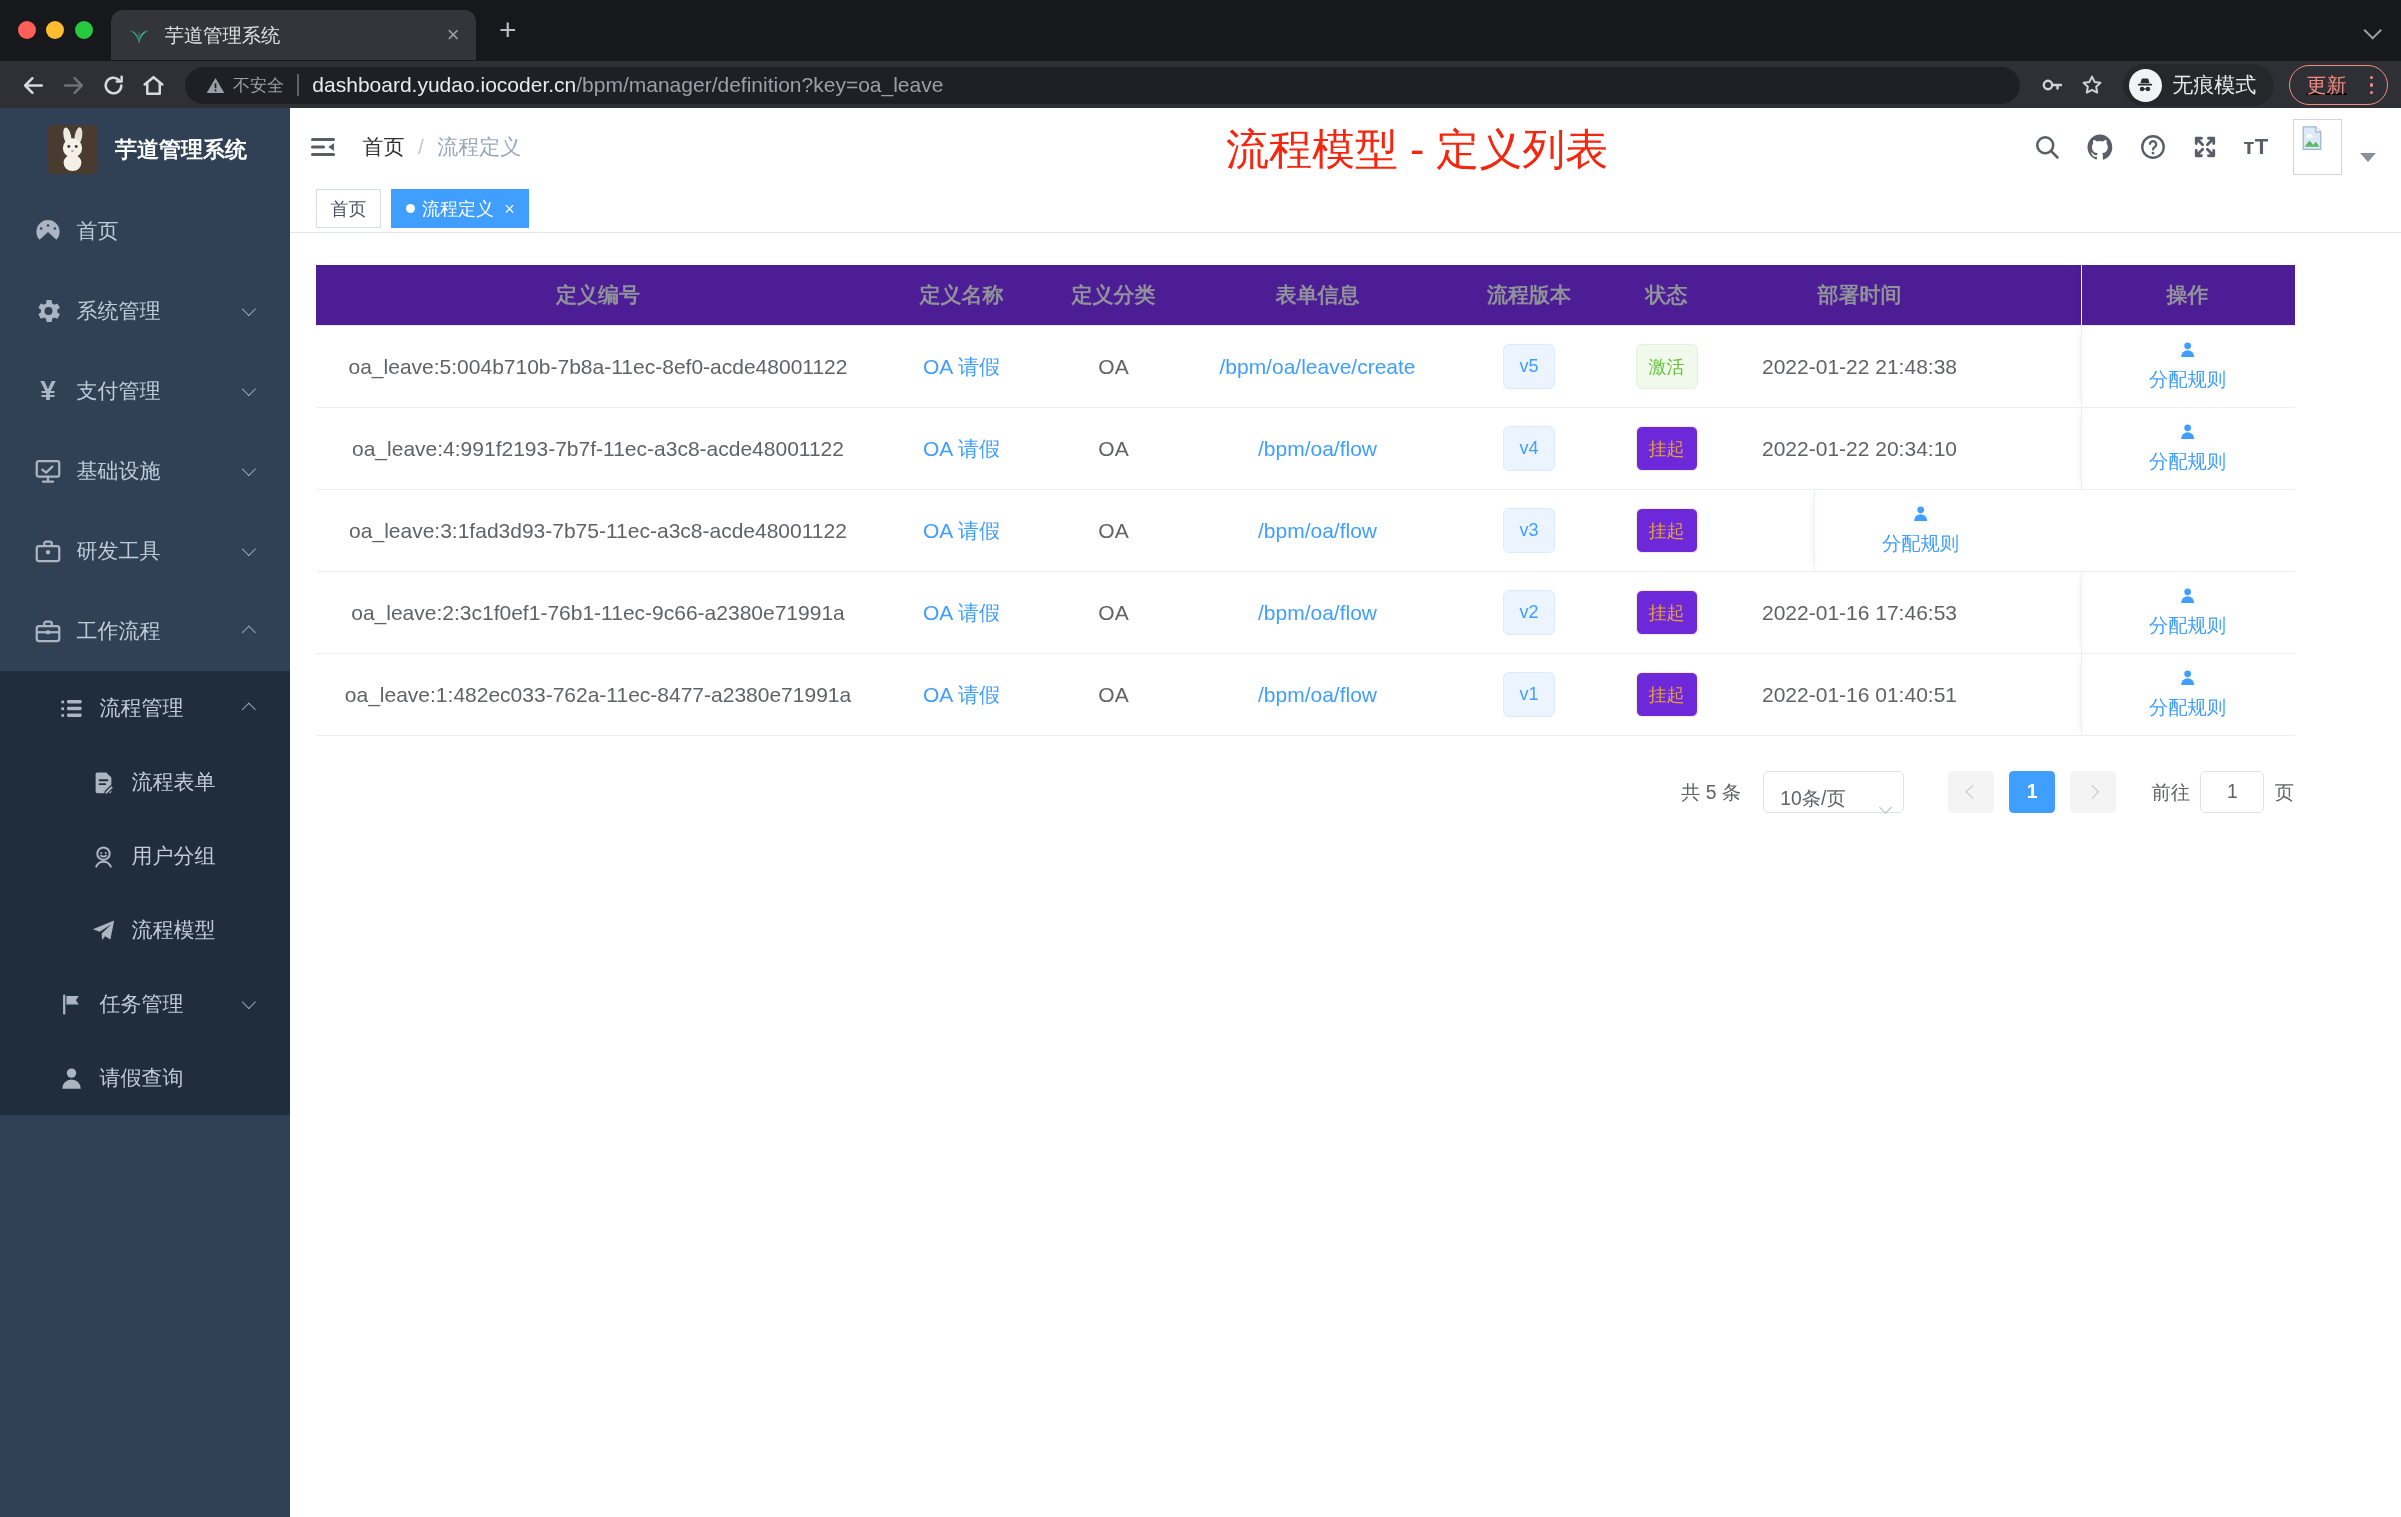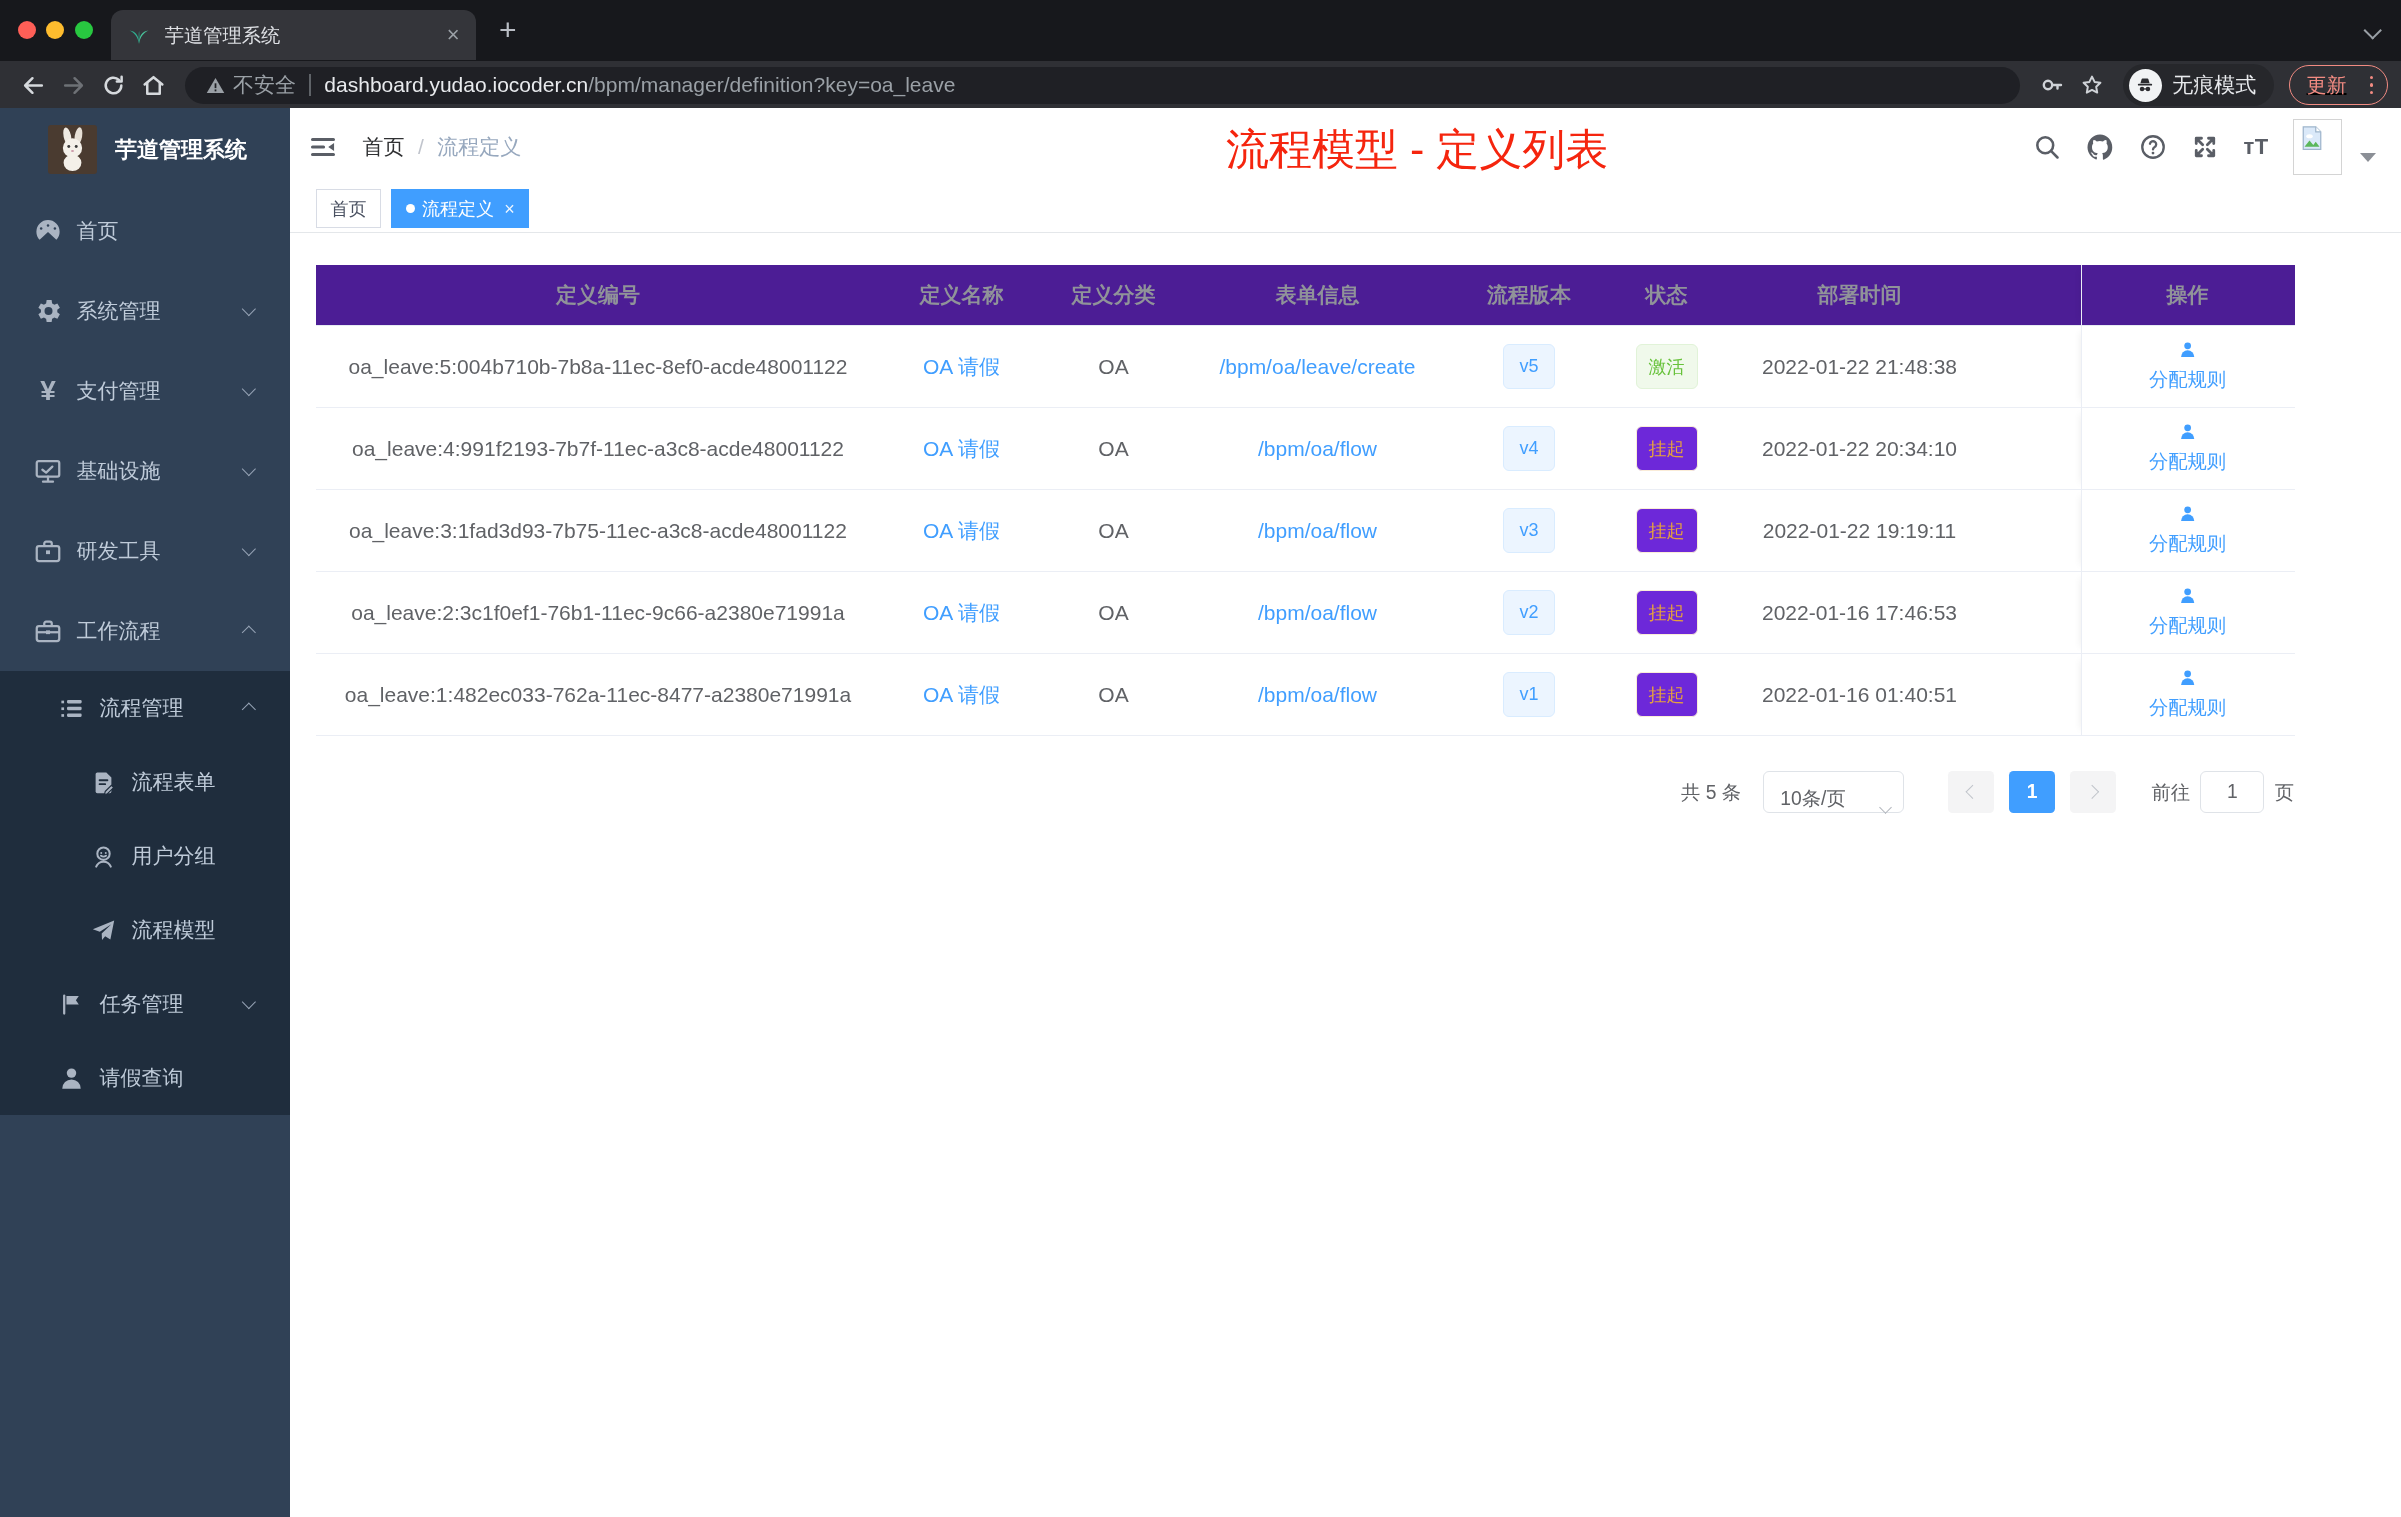--- a/index.html
+++ b/index.html
@@ -15,21 +15,21 @@
   .tab { position:absolute; left:111px; top:10.4px; width:365px; height:50px; background:#34353a; border-radius:12px 12px 0 0; display:flex; align-items:center; padding:0 16.3px; }
   .tab-title { flex:1; color:#dfe1e5; font-size:19.3px; margin-left:13.4px; white-space:nowrap; overflow:hidden; }
   .tab-close { color:#9aa0a6; font-size:22px; line-height:1; }
   .newtab { position:absolute; left:499px; top:13.4px; color:#b9bdc4; font-size:30px; font-weight:300; }
   .strip-chev { position:absolute; right:22px; top:24px; width:13.4px; height:13.4px; border-right:2.2px solid #9aa0a6; border-bottom:2.2px solid #9aa0a6; transform:rotate(45deg); }
 
   .toolbar { position:absolute; left:0; top:61px; width:100%; height:48px; background:#2f3035; display:flex; align-items:center; padding:0 13.4px; }
   .nav-btn { width:40px; height:40px; display:flex; align-items:center; justify-content:center; color:#d6d9dd; flex-shrink:0; }
   .nav-btn.dim { color:#6e7176; }
   .omnibox { flex:1; height:37px; background:#1f2025; border-radius:18.6px; display:flex; align-items:center; padding:0 19.3px; margin:0 12px; min-width:0; }
-  .omni-warning { display:flex; align-items:center; gap:7.4px; color:#9aa0a6; font-size:21px; flex-shrink:0; }
+  .omni-warning { display:flex; align-items:center; gap:7.4px; color:#9aa0a6; font-size:17px; flex-shrink:0; }
   .omni-sep { width:1.5px; height:22px; background:#5f6368; margin:0 13.4px; flex-shrink:0; }
   .omni-url { font-size:21px; white-space:nowrap; overflow:hidden; }
   .omni-url .host { color:#e8eaed; }
   .omni-url .path { color:#9aa0a6; }
   .tool-ic { width:40px; height:40px; display:flex; align-items:center; justify-content:center; color:#cfd2d7; flex-shrink:0; }
   .incog { height:42px; background:#26272b; border-radius:21px; display:flex; align-items:center; gap:10.4px; padding:0 18px 0 6px; margin-left:10.4px; flex-shrink:0; }
   .incog-circle { width:33px; height:33px; border-radius:50%; background:#f1f3f4; display:flex; align-items:center; justify-content:center; }
   .incog-label { color:#e8eaed; font-size:21px; }
   .update-btn { height:40px; border:1.5px solid #f28b82; border-radius:20px; display:flex; align-items:center; gap:20px; padding:0 10.4px 0 16.3px; margin-left:15px; flex-shrink:0;text-decoration:underline; }
   .update-label { color:#f28b82; font-size:20px; }
@@ -509,21 +509,20 @@
           <span class="tc c3">OA</span>
           <span class="tc c4">
               <span class="link">/bpm/oa/flow</span>
             </span>
           <span class="tc c5">
               <span class="badge ver">v3</span>
             </span>
           <span class="tc c6">
               <span class="badge warning">挂起</span>
             </span>
-          <span class="tc c7">2022-01-22 19:19:11</span>
           <span class="tc cf"></span>
           <span class="tc c8">
               <span class="op-link">
                 <svg width="19.3" height="19.3" viewBox="0 0 24 24" fill="#409eff">
                   <circle cx="12" cy="7.2" r="4.2"></circle>
                   <path d="M3.8 21a8.2 8.2 0 0 1 16.4 0z"></path>
                 </svg>
                 <span>分配规则</span>
               </span>
             </span>

